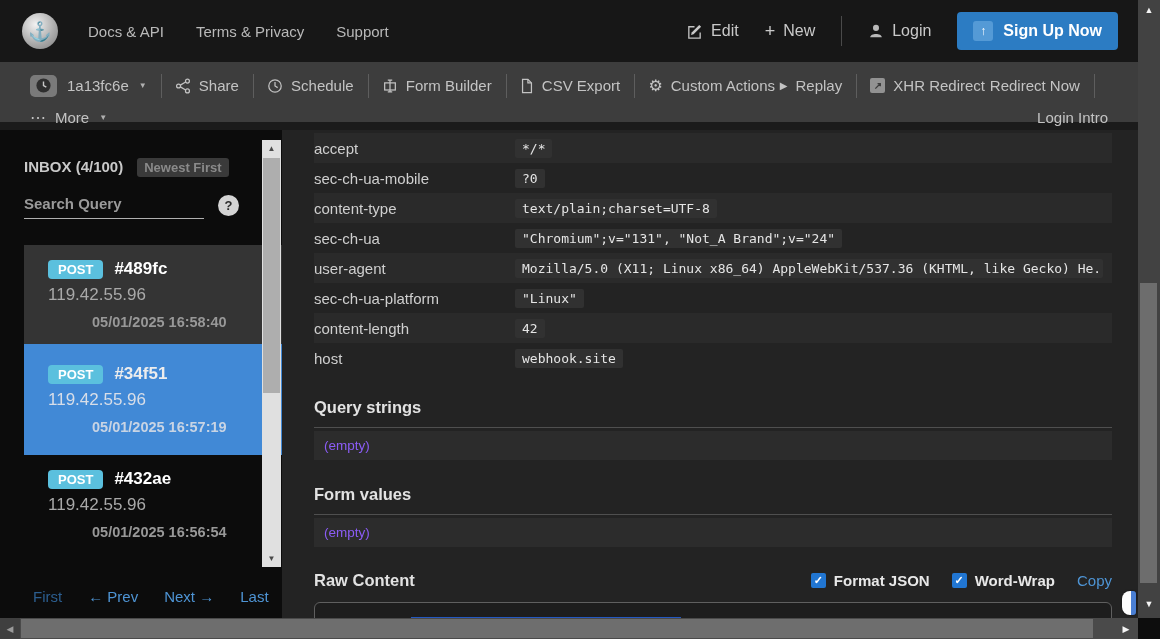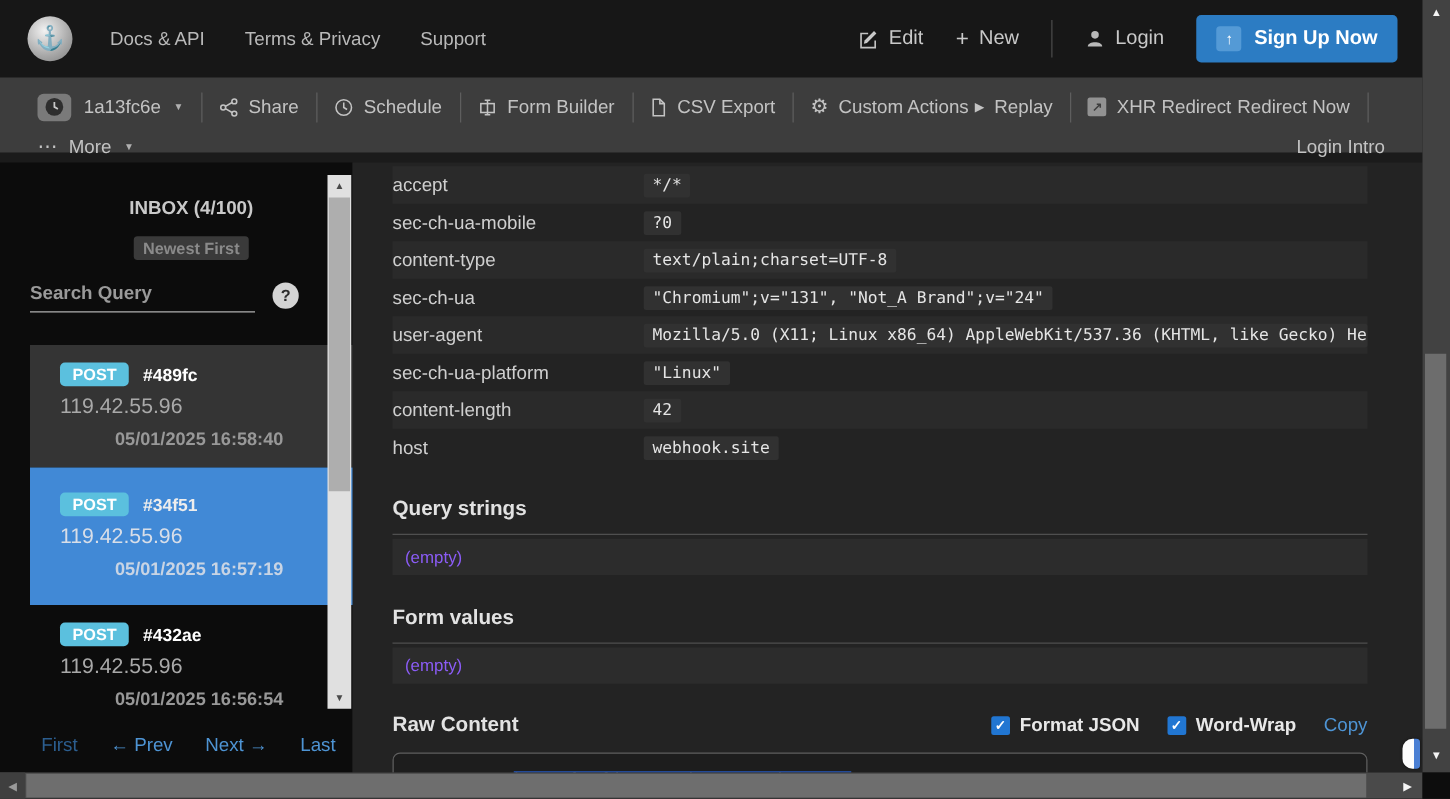--- a/index.html
+++ b/index.html
@@ -43,55 +43,55 @@
              font-size:10px; font-weight:bold; display:flex; align-items:center; justify-content:center; }
   .more-dots { font-size:16px; letter-spacing:1px; }
   .show-intro { margin-left:auto; cursor:pointer; }
 
   
   .app { position:absolute; top:130px; left:0; right:22px; bottom:21px; display:flex; }
 
   
   .sidebar { width:282px; background:#0c0c0c; position:relative; flex-shrink:0; }
   .sb-inner { padding:28px 0 0 24px; }
-  .inbox-row { display:flex; align-items:center; gap:14px;flex-direction:column; }
+  .inbox-row { display:flex; gap:14px; }
   .inbox-label { color:#c9c9c9; font-weight:bold; font-size:15px; }
   .sort-badge { background:#3a3a3a; color:#8a8a8a; font-weight:bold; font-size:13px;
                 padding:2px 7px; border-radius:3px; cursor:pointer; }
   .search-row { margin-top:15px; display:flex; align-items:center; }
   .search-input { width:180px; background:transparent; border:none; border-bottom:1px solid #b0b0b0;
                   color:#ddd; font-weight:bold; font-size:15px; font-family:inherit; padding:3px 0 6px 0; outline:none; }
   .search-input::placeholder { color:#9a9a9a; }
   .help-circle { width:21px; height:21px; border-radius:50%; background:#d4d4d4; color:#2b2b2b;
                  font-weight:bold; font-size:13px; display:flex; align-items:center; justify-content:center;
                  margin-left:14px; cursor:pointer; }
   .requests { margin-top:26px; width:262px; }
   .req { padding:14px 0 14px 24px; cursor:pointer; }
   .req.first { background:#343434; }
   .req.selected { background:#4189d6; padding:20px 0 20px 24px; }
   .req-line1 { display:flex; align-items:center; gap:11px; }
   .badge-method { background:#5bc0de; color:#fff; font-weight:bold; font-size:13px;
                   padding:2px 10px; border-radius:4px; }
-  .req-id { font-size:14px; font-weight:bold; color:#fff; }
+  .req-id { font-size:17px; font-weight:bold; color:#fff; }
   .req.selected .req-id { color:#ededed; }
   .req-ip { font-size:17px; font-weight:normal; color:#a9a9a9; margin-top:6px; }
   .req.selected .req-ip { color:#d8dee8; }
   .req-time { font-size:14.5px; font-weight:bold; color:#989898; margin-top:9px;margin-left:44px; }
   .req.selected .req-time { color:#c8d4e4; }
   .pagination { position:absolute; bottom:13px; left:33px; display:flex; gap:26px; font-size:15px; }
   .pg { color:#4e94d4; cursor:pointer; white-space:nowrap; }
   .pg.disabled { color:#2c5e8f; }
   
   .sb-scrollbar { position:absolute; top:10px; right:1px; width:19px; height:427px; background:#e0e0e0; }
   .sb-arrow { position:absolute; left:0; width:100%; text-align:center; color:#4a4a4a; font-size:8px; cursor:pointer; }
   .sb-arrow.up { top:4px; } .sb-arrow.down { bottom:4px; }
   .sb-thumb { position:absolute; top:18px; left:1px; right:1px; height:235px; background:#aeaeae; cursor:pointer; }
 
   
-  .main { flex:1; background:#232323; padding:3px 44px 0 32px; position:relative; overflow:hidden; }
+  .main { flex:1; background:#232323; padding:3px 26px 0 32px; position:relative; overflow:hidden; }
   .hrow { display:flex; align-items:center; height:30px; }
   .hrow.striped { background:rgba(255,255,255,0.035); }
   .hname { width:201px; flex-shrink:0; font-size:15px; color:#cfcfcf; }
   .hval { font-family:"DejaVu Sans Mono","Liberation Mono",monospace; font-size:13px; color:#e5e5e5;
           background:#313131; padding:2px 7px; border-radius:2px; white-space:nowrap;
           overflow:hidden; max-width:588px; }
   .section { margin-top:25px; }
   .section-title { font-size:16.5px; font-weight:bold; color:#e2e2e2; }
   .sec-hr { border:none; border-top:1px solid #4f4f4f; margin:10px 0 0 0; }
   .empty-row { margin-top:3px; background:rgba(255,255,255,0.045); padding:7px 10px;

